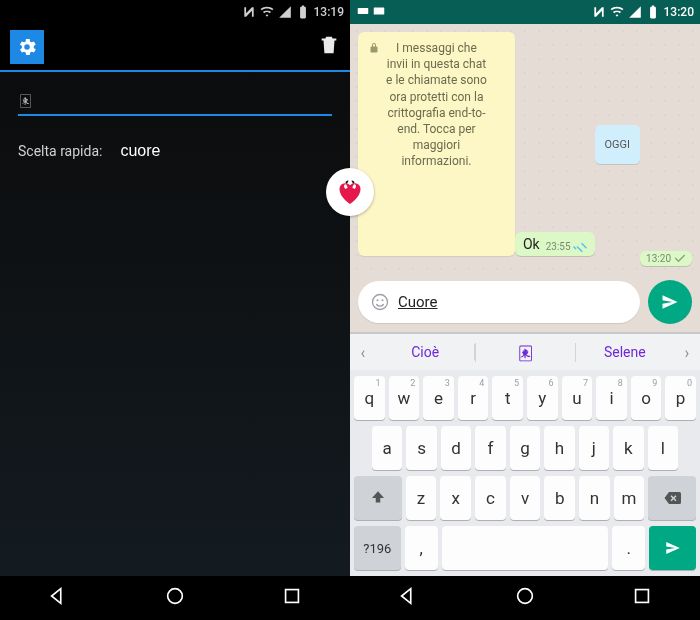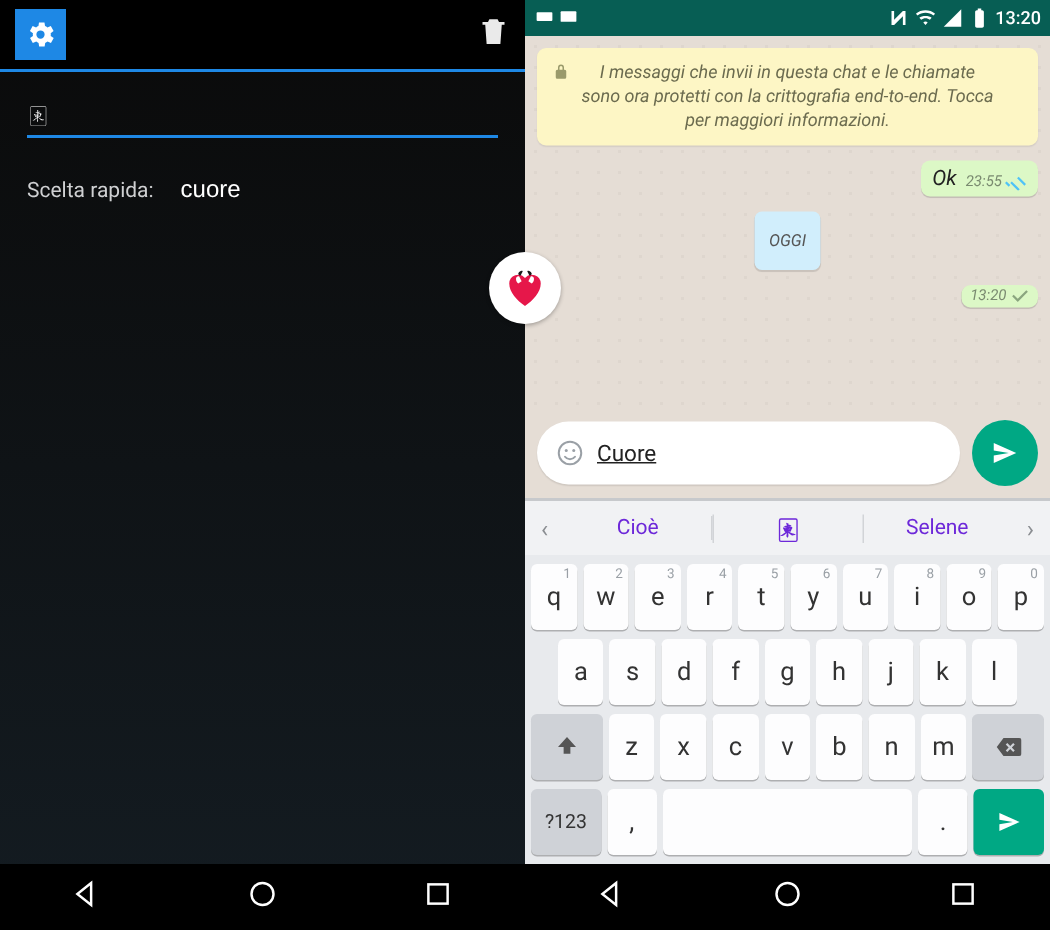--- a/index.html
+++ b/index.html
@@ -35,21 +35,21 @@
 
   
   .appbar-right { display: flex; align-items: center; height: 56px; background: #075e54; color: #fff; padding: 0 8px; gap: 10px; }
   .back svg { width: 22px; height: 22px; fill: #fff; }
   .avatar { width: 36px; height: 36px; border-radius: 50%; background: #b0b6b9; }
   .chat-title { font-size: 18px; font-weight: 500; flex: 1; }
   .appbar-right .aicon svg { width: 22px; height: 22px; fill: #fff; }
   .appbar-right .aicon { margin-left: 6px; }
 
   
-  .chat { flex: 1; background: #e5ddd5; background-image: radial-gradient(rgba(0,0,0,0.03) 1px, transparent 1px); background-size: 14px 14px; padding: 8px; display: flex; flex-direction: column; font-style: italic; }
+  .chat { flex: 1; background: #e5ddd5; background-image: radial-gradient(rgba(0,0,0,0.03) 1px, transparent 1px); background-size: 14px 14px; padding: 8px; display: flex; flex-direction: row; }
   .enc-banner { background: #fdf6c5; border-radius: 6px; padding: 8px 28px; font-size: 12px; color: #6b6b4f; text-align: center; line-height: 1.35; position: relative; margin-bottom: 10px; box-shadow: 0 1px 1px rgba(0,0,0,0.08); }
   .enc-banner .lock { position: absolute; left: 10px; top: 10px; }
   .enc-banner .lock svg { width: 12px; height: 12px; fill: #9a9a6b; }
 
   .bubble-out { align-self: flex-end; background: #dcf8c6; border-radius: 6px; padding: 4px 8px; font-size: 14px; color: #222; display: flex; align-items: flex-end; gap: 6px; box-shadow: 0 1px 0.5px rgba(0,0,0,0.15); margin-bottom: 10px; }
   .bubble-out .meta { font-size: 10px; color: #7a8a70; display: flex; align-items: flex-end; gap: 2px; }
   .bubble-out .meta svg { width: 14px; height: 10px; }
 
   .date-sep { align-self: center; background: #d1eefc; color: #555; border-radius: 5px; padding: 13px 10px; font-size: 11px; box-shadow: 0 1px 0.5px rgba(0,0,0,0.12); margin-bottom: 10px; }
 
@@ -89,20 +89,43 @@
   .navbar svg { width: 22px; height: 22px; stroke: #fff; fill: none; stroke-width: 1.8; }
 
   
   .badge { position: absolute; left: 350px; top: 168px; transform: translateX(-50%); width: 48px; height: 48px; border-radius: 50%; background: #fff; display: flex; align-items: center; justify-content: center; z-index: 10; box-shadow: 0 1px 3px rgba(0,0,0,0.3); }
   .badge svg { width: 30px; height: 30px; }
 </style>
 </head>
 <body>
 
 <div class="phone left">
+  <div class="statusbar">
+    <span class="ico">
+        <svg viewBox="0 0 24 24">
+          <path fill="currentColor" d="M4 20V4h3v10l10-10h3v16h-3V10L7 20H4z"></path>
+        </svg>
+      </span>
+    <span class="ico">
+        <svg viewBox="0 0 24 24">
+          <path fill="currentColor" d="M12 20l-2.5-3c1.4-1.2 3.6-1.2 5 0L12 20zm-5-6l-2-2.4C7.7 9 16.3 9 19 11.6l-2 2.4c-2.8-2.4-7.2-2.4-10 0zm-4-4.8L1 7C7 1.7 17 1.7 23 7l-2 2.2C16.3 5.1 7.7 5.1 3 9.2z"></path>
+        </svg>
+      </span>
+    <span class="ico">
+        <svg viewBox="0 0 24 24">
+          <path fill="currentColor" d="M2 22L22 2v20H2z"></path>
+        </svg>
+      </span>
+    <span class="ico">
+        <svg viewBox="0 0 24 24">
+          <path fill="currentColor" d="M15 3h-1V1h-4v2H9C8 3 7 4 7 5v16c0 1 1 2 2 2h6c1 0 2-1 2-2V5c0-1-1-2-2-2zm0 8H9v10h6V11z"></path>
+        </svg>
+      </span>
+    <span>13:19</span>
+  </div>
 
   <div class="appbar-left">
     <div class="settings-icon-wrap">
       <svg viewBox="0 0 24 24">
           <path d="M19.4 13l.1-1-.1-1 2.1-1.6-2-3.5-2.5 1a7 7 0 0 0-1.7-1l-.4-2.6h-4l-.4 2.6a7 7 0 0 0-1.7 1l-2.5-1-2 3.5L6.5 11l-.1 1 .1 1-2.1 1.6 2 3.5 2.5-1c.5.4 1.1.8 1.7 1l.4 2.6h4l.4-2.6c.6-.2 1.2-.6 1.7-1l2.5 1 2-3.5L19.4 13zM12 15a3 3 0 1 1 0-6 3 3 0 0 1 0 6z"></path>
         </svg>
     </div>
     <div class="apptitle">
     </div>
     <div class="trash">
@@ -261,21 +284,21 @@
           <div class="key">n</div>
           <div class="key">m</div>
         </div>
       <div class="key special bksp" style="flex:1.4">
         <svg viewBox="0 0 24 24">
             <path d="M22 4H8l-6 8 6 8h14a2 2 0 0 0 2-2V6a2 2 0 0 0-2-2zm-4 11l-1.4 1.4L14 13.8l-2.6 2.6L10 15l2.6-2.6L10 9.8l1.4-1.4L14 11l2.6-2.6L18 9.8l-2.6 2.6L18 15z"></path>
           </svg>
       </div>
     </div>
     <div class="krow">
-      <div class="key special sym">?123</div>
+      <div class="key special sym">?196</div>
       <div class="key comma">,</div>
       <div class="key space"></div>
       <div class="key dot">.</div>
       <div class="key enter">
         <svg viewBox="0 0 24 24">
             <path d="M3 20l18-8L3 4v6l12 2-12 2v6z"></path>
           </svg>
       </div>
     </div>
   </div>

